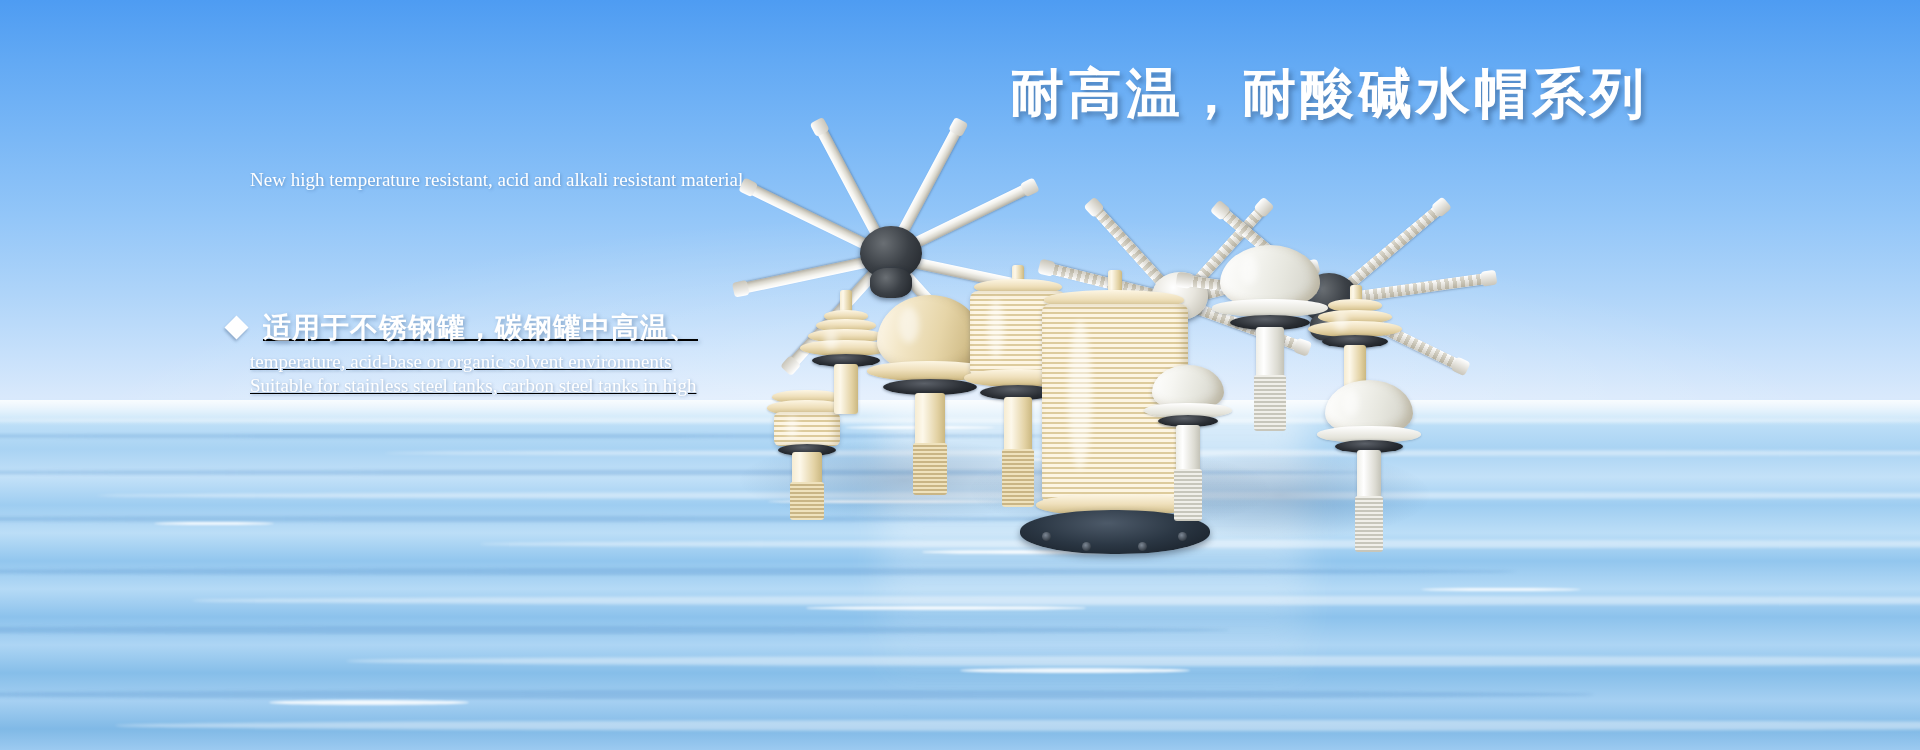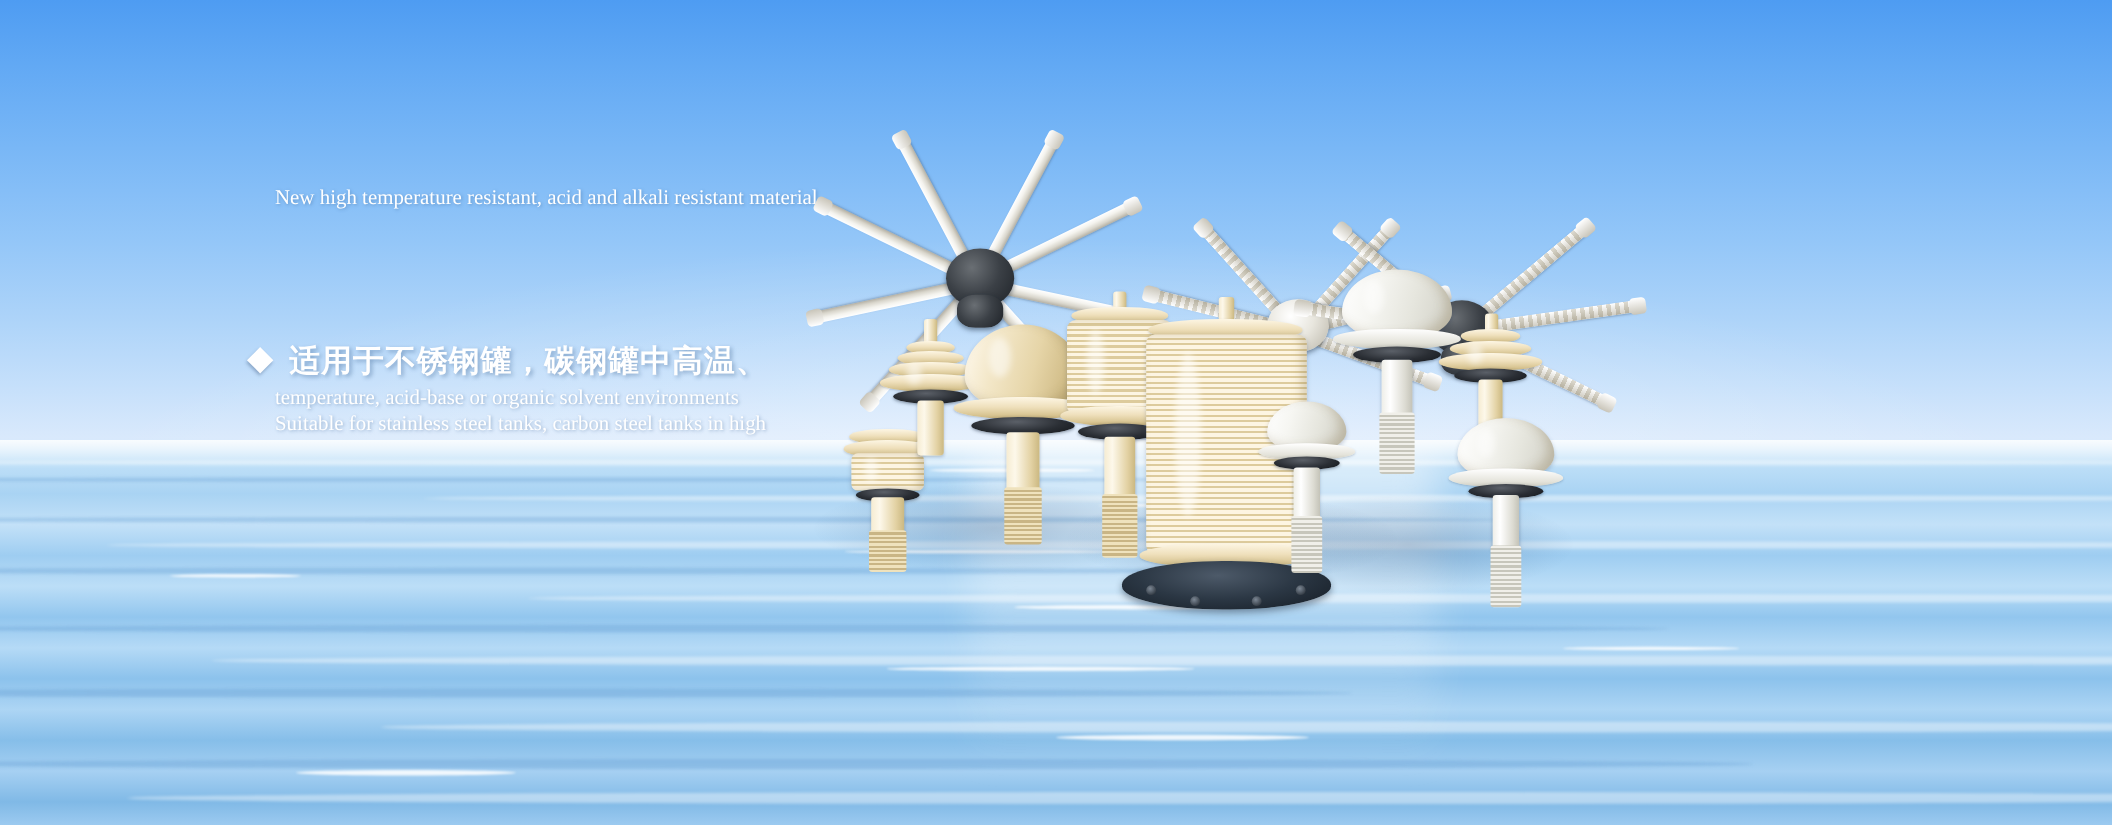--- a/index.html
+++ b/index.html
@@ -38,21 +38,21 @@
     background:linear-gradient(to bottom, rgba(255,255,255,.85), rgba(255,255,255,0));}
 
   
   #headline{
     position:absolute;left:1010px;top:58px;
     font-size:54px;font-weight:700;color:#fff;letter-spacing:4px;
     text-shadow:3px 4px 5px rgba(40,70,110,.45);white-space:nowrap;
   }
   .bullet-block{position:absolute;}
   #bullet-1{left:228px;top:166px;}
-  #bullet-2{left:228px;top:308px;}
+  #bullet-2{left:228px;top:308px;text-decoration:underline;}
   .bullet-row{display:flex;align-items:flex-start;}
   .diamond{
     width:17px;height:17px;background:#fff;transform:rotate(45deg);
     margin-top:11px;margin-right:18px;flex:none;
     box-shadow:1px 2px 3px rgba(40,70,110,.35);
   }
   .cn{font-size:28px;font-weight:700;color:#fff;line-height:1.42;
       letter-spacing:1px;text-shadow:2px 2px 4px rgba(40,80,130,.40);}
   .en{font-family:"Liberation Serif", serif;font-size:19px;color:#fff;
       line-height:1.30;margin-left:22px;margin-top:2px;
@@ -141,20 +141,21 @@
     <div class="glint" style="top:58px;left:52%;width:190px;"></div>
     <div class="glint" style="top:100px;left:40%;width:240px;"></div>
     <div class="glint" style="top:150px;left:48%;width:210px;height:4px;"></div>
     <div class="glint" style="top:206px;left:42%;width:280px;height:4px;"></div>
     <div class="glint" style="top:268px;left:50%;width:230px;height:5px;"></div>
     <div class="glint" style="top:122px;left:8%;width:120px;"></div>
     <div class="glint" style="top:188px;left:74%;width:160px;"></div>
     <div class="glint" style="top:300px;left:14%;width:200px;height:5px;"></div>
   </div>
 
+  <div id="headline">耐高温，耐酸碱水帽系列</div>
 
   <div class="bullet-block" id="bullet-1">
     <div class="en">
       <div>New high temperature resistant, acid and alkali resistant material</div>
     </div>
   </div>
 
   <div class="bullet-block" id="bullet-2">
     <div class="bullet-row">
       <span class="diamond"></span>

